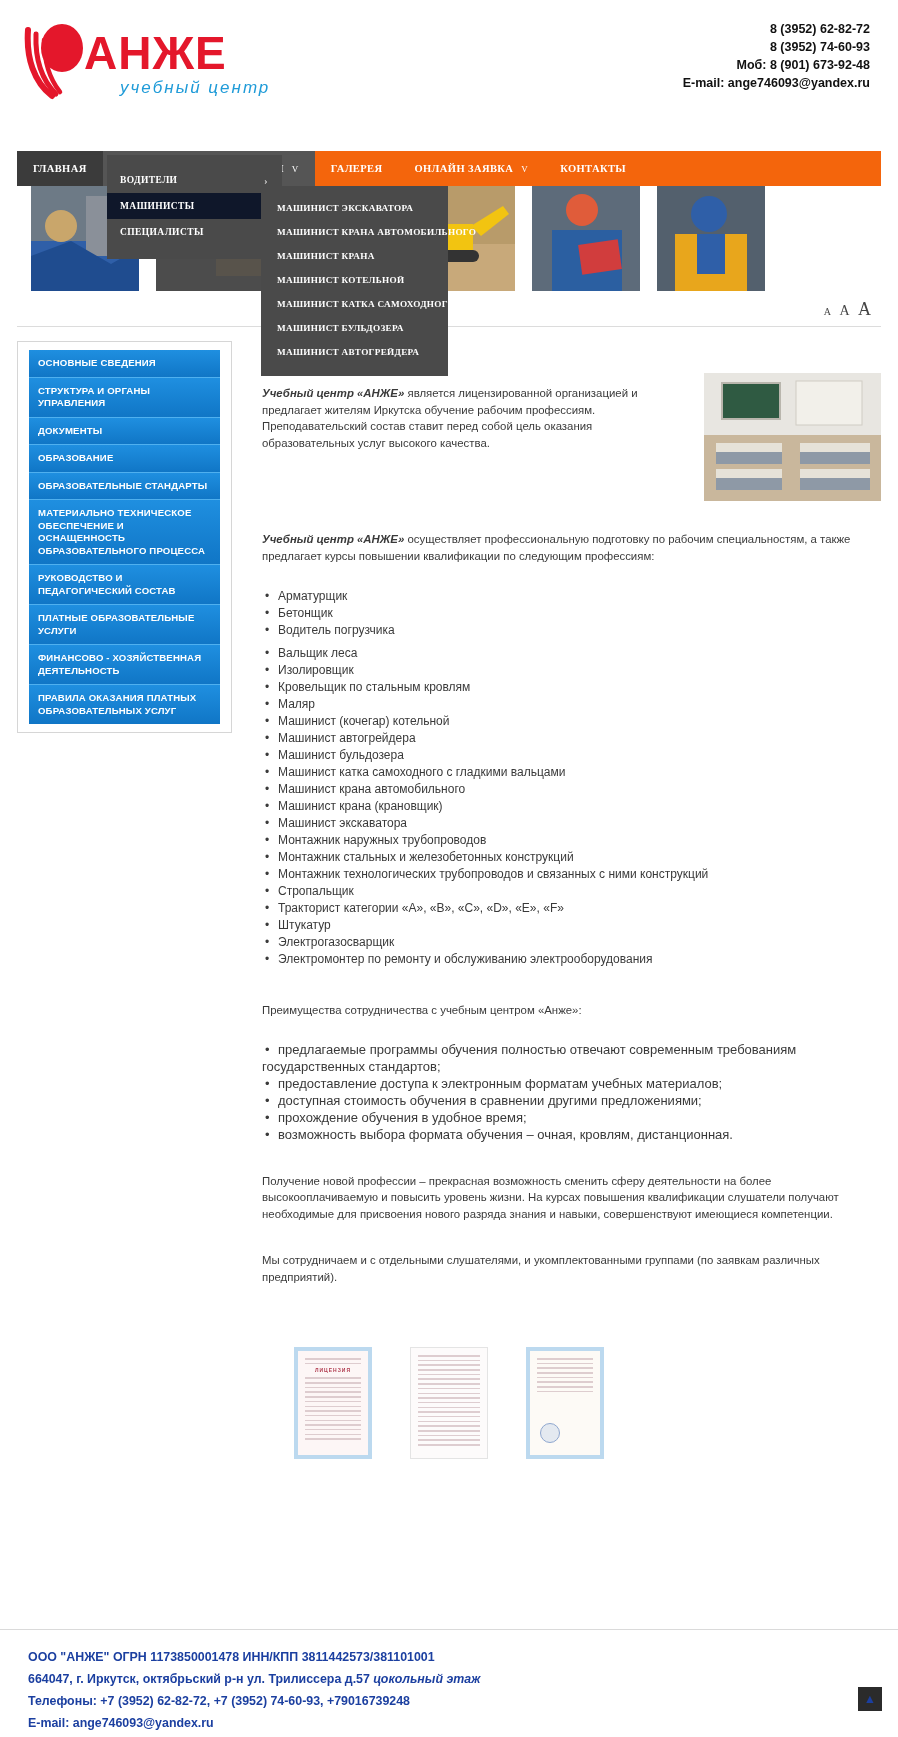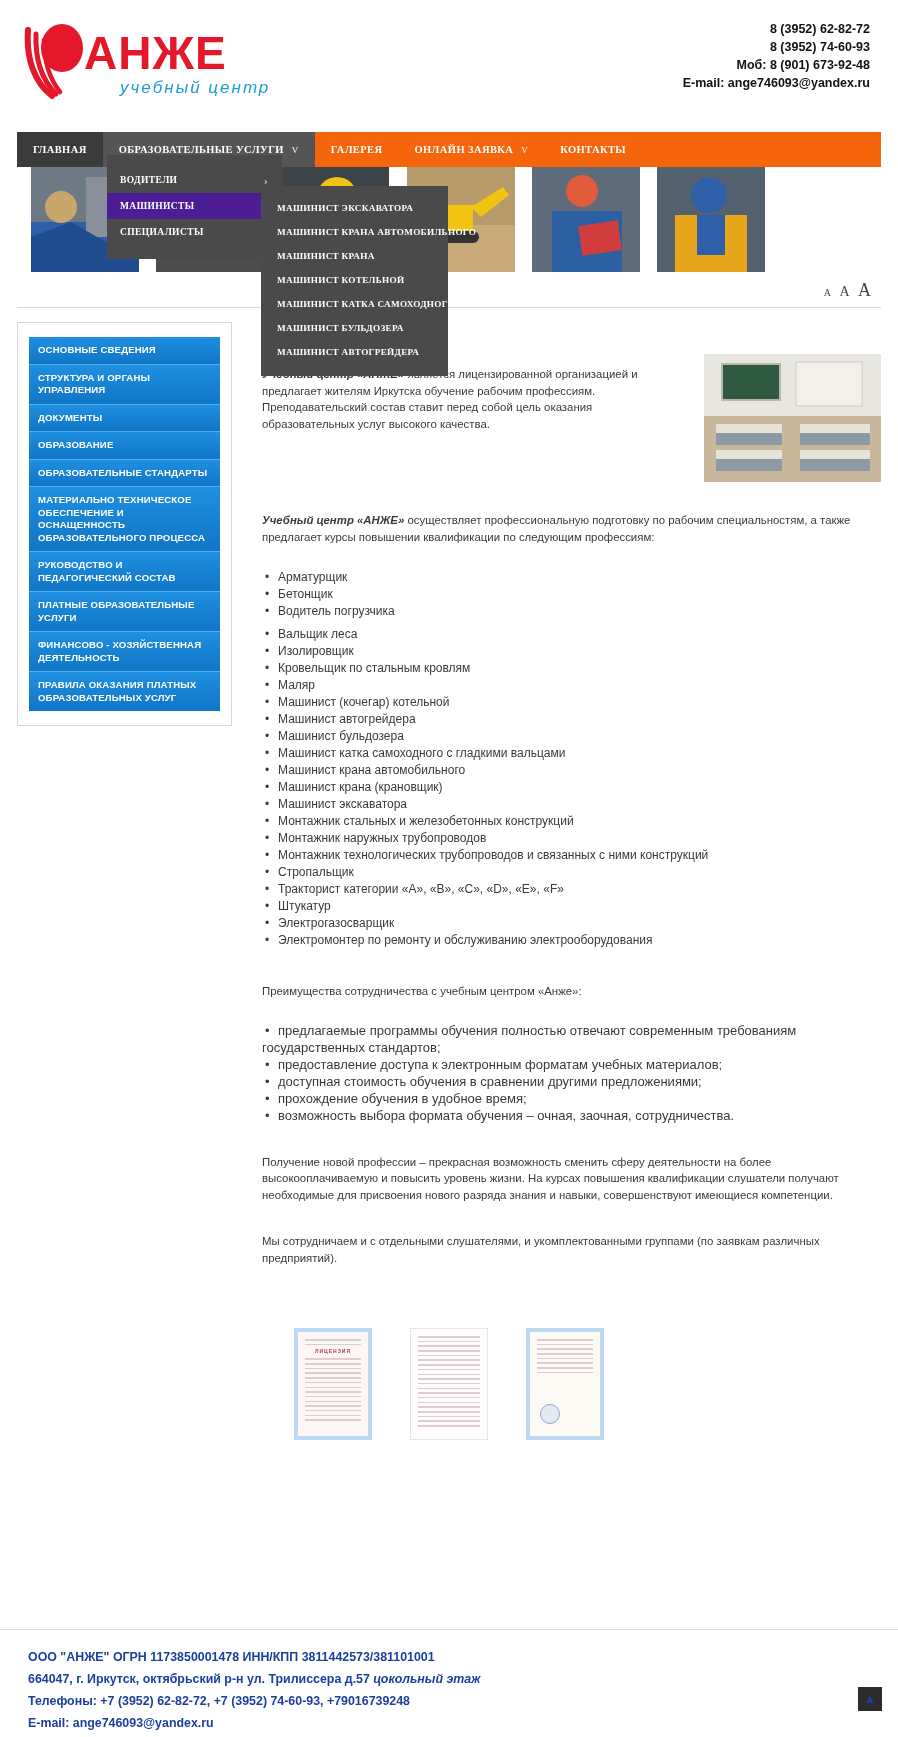--- a/index.html
+++ b/index.html
@@ -10,21 +10,21 @@
     background: #ffffff;
     font-family: "Liberation Sans", "DejaVu Sans", sans-serif;
     color: #333;
     position: relative;
     overflow: hidden;
   }
 
   
   .header {
     width: 898px;
-    height: 132px;
+    height: 151px;
     background: #ffffff;
     position: relative;
   }
   .logo-wrap {
     position: absolute;
     left: 22px;
     top: 22px;
     width: 270px;
     height: 80px;
   }
@@ -106,21 +106,21 @@
     justify-content: space-between;
     padding: 7px 14px 7px 13px;
     color: #ffffff;
     font-size: 9.5px;
     font-weight: bold;
     letter-spacing: 0.4px;
     font-family: "Liberation Serif", serif;
     text-transform: uppercase;
     cursor: pointer;
   }
-  .dd-item.active { background: #4c1d95; }
+  .dd-item.active { background: #0f172a; }
   .dd-arrow { font-size: 11px; color: #cfcfcf; }
 
   .submenu {
     position: absolute;
     left: 261px;
     top: 186px;
     width: 187px;
     background: #4a4a4a;
     padding: 10px 0 12px 0;
     z-index: 61;
@@ -171,21 +171,21 @@
     margin: 14px 17px 0 17px;
     display: flex;
     align-items: flex-start;
   }
 
   
   .sidebar {
     width: 215px;
     border: 1px solid #d6d6d6;
     background: #fff;
-    padding: 14px 11px;
+    padding: 8px 11px;
     flex: 0 0 215px;
   }
   .side-item {
     background: linear-gradient(180deg,#1f8fe0 0%,#1076c6 100%);
     color: #ffffff;
     font-size: 9.6px;
     font-weight: bold;
     letter-spacing: 0.15px;
     padding: 7px 9px;
     line-height: 12.5px;
@@ -521,39 +521,39 @@
       <div class="li">Изолировщик</div>
       <div class="li">Кровельщик по стальным кровлям</div>
       <div class="li">Маляр</div>
       <div class="li">Машинист (кочегар) котельной</div>
       <div class="li">Машинист автогрейдера</div>
       <div class="li">Машинист бульдозера</div>
       <div class="li">Машинист катка самоходного с гладкими вальцами</div>
       <div class="li">Машинист крана автомобильного</div>
       <div class="li">Машинист крана (крановщик)</div>
       <div class="li">Машинист экскаватора</div>
+      <div class="li">Монтажник наружных трубопроводов</div>
       <div class="li">Монтажник стальных и железобетонных конструкций</div>
-      <div class="li">Монтажник наружных трубопроводов</div>
       <div class="li">Монтажник технологических трубопроводов и связанных с ними конструкций</div>
       <div class="li">Стропальщик</div>
       <div class="li">Тракторист категории «А», «В», «С», «D», «Е», «F»</div>
       <div class="li">Штукатур</div>
       <div class="li">Электрогазосварщик</div>
       <div class="li">Электромонтер по ремонту и обслуживанию электрооборудования</div>
     </div>
 
     <div class="para adv-intro">Преимущества сотрудничества с учебным центром «Анже»:</div>
 
     <div class="adv-list">
       <div class="li">предлагаемые программы обучения полностью отвечают современным требованиям</div>
       <div class="li cont">государственных стандартов;</div>
       <div class="li">предоставление доступа к электронным форматам учебных материалов;</div>
       <div class="li">доступная стоимость обучения в сравнении другими предложениями;</div>
       <div class="li">прохождение обучения в удобное время;</div>
-      <div class="li">возможность выбора формата обучения – очная, заочная, сотрудничества.</div>
+      <div class="li">возможность выбора формата обучения – очная, кровлям, дистанционная.</div>
     </div>
 
     <div class="para closing">Получение новой профессии – прекрасная возможность сменить сферу деятельности на более высокооплачиваемую и повысить уровень жизни. На курсах повышения квалификации слушатели получают необходимые для присвоения нового разряда знания и навыки, совершенствуют имеющиеся компетенции.</div>
     <div class="para closing2">Мы сотрудничаем и с отдельными слушателями, и укомплектованными группами (по заявкам различных предприятий).</div>
 
   </div>
 </div>
 
 <div class="certs">
   <div class="cert blue">

